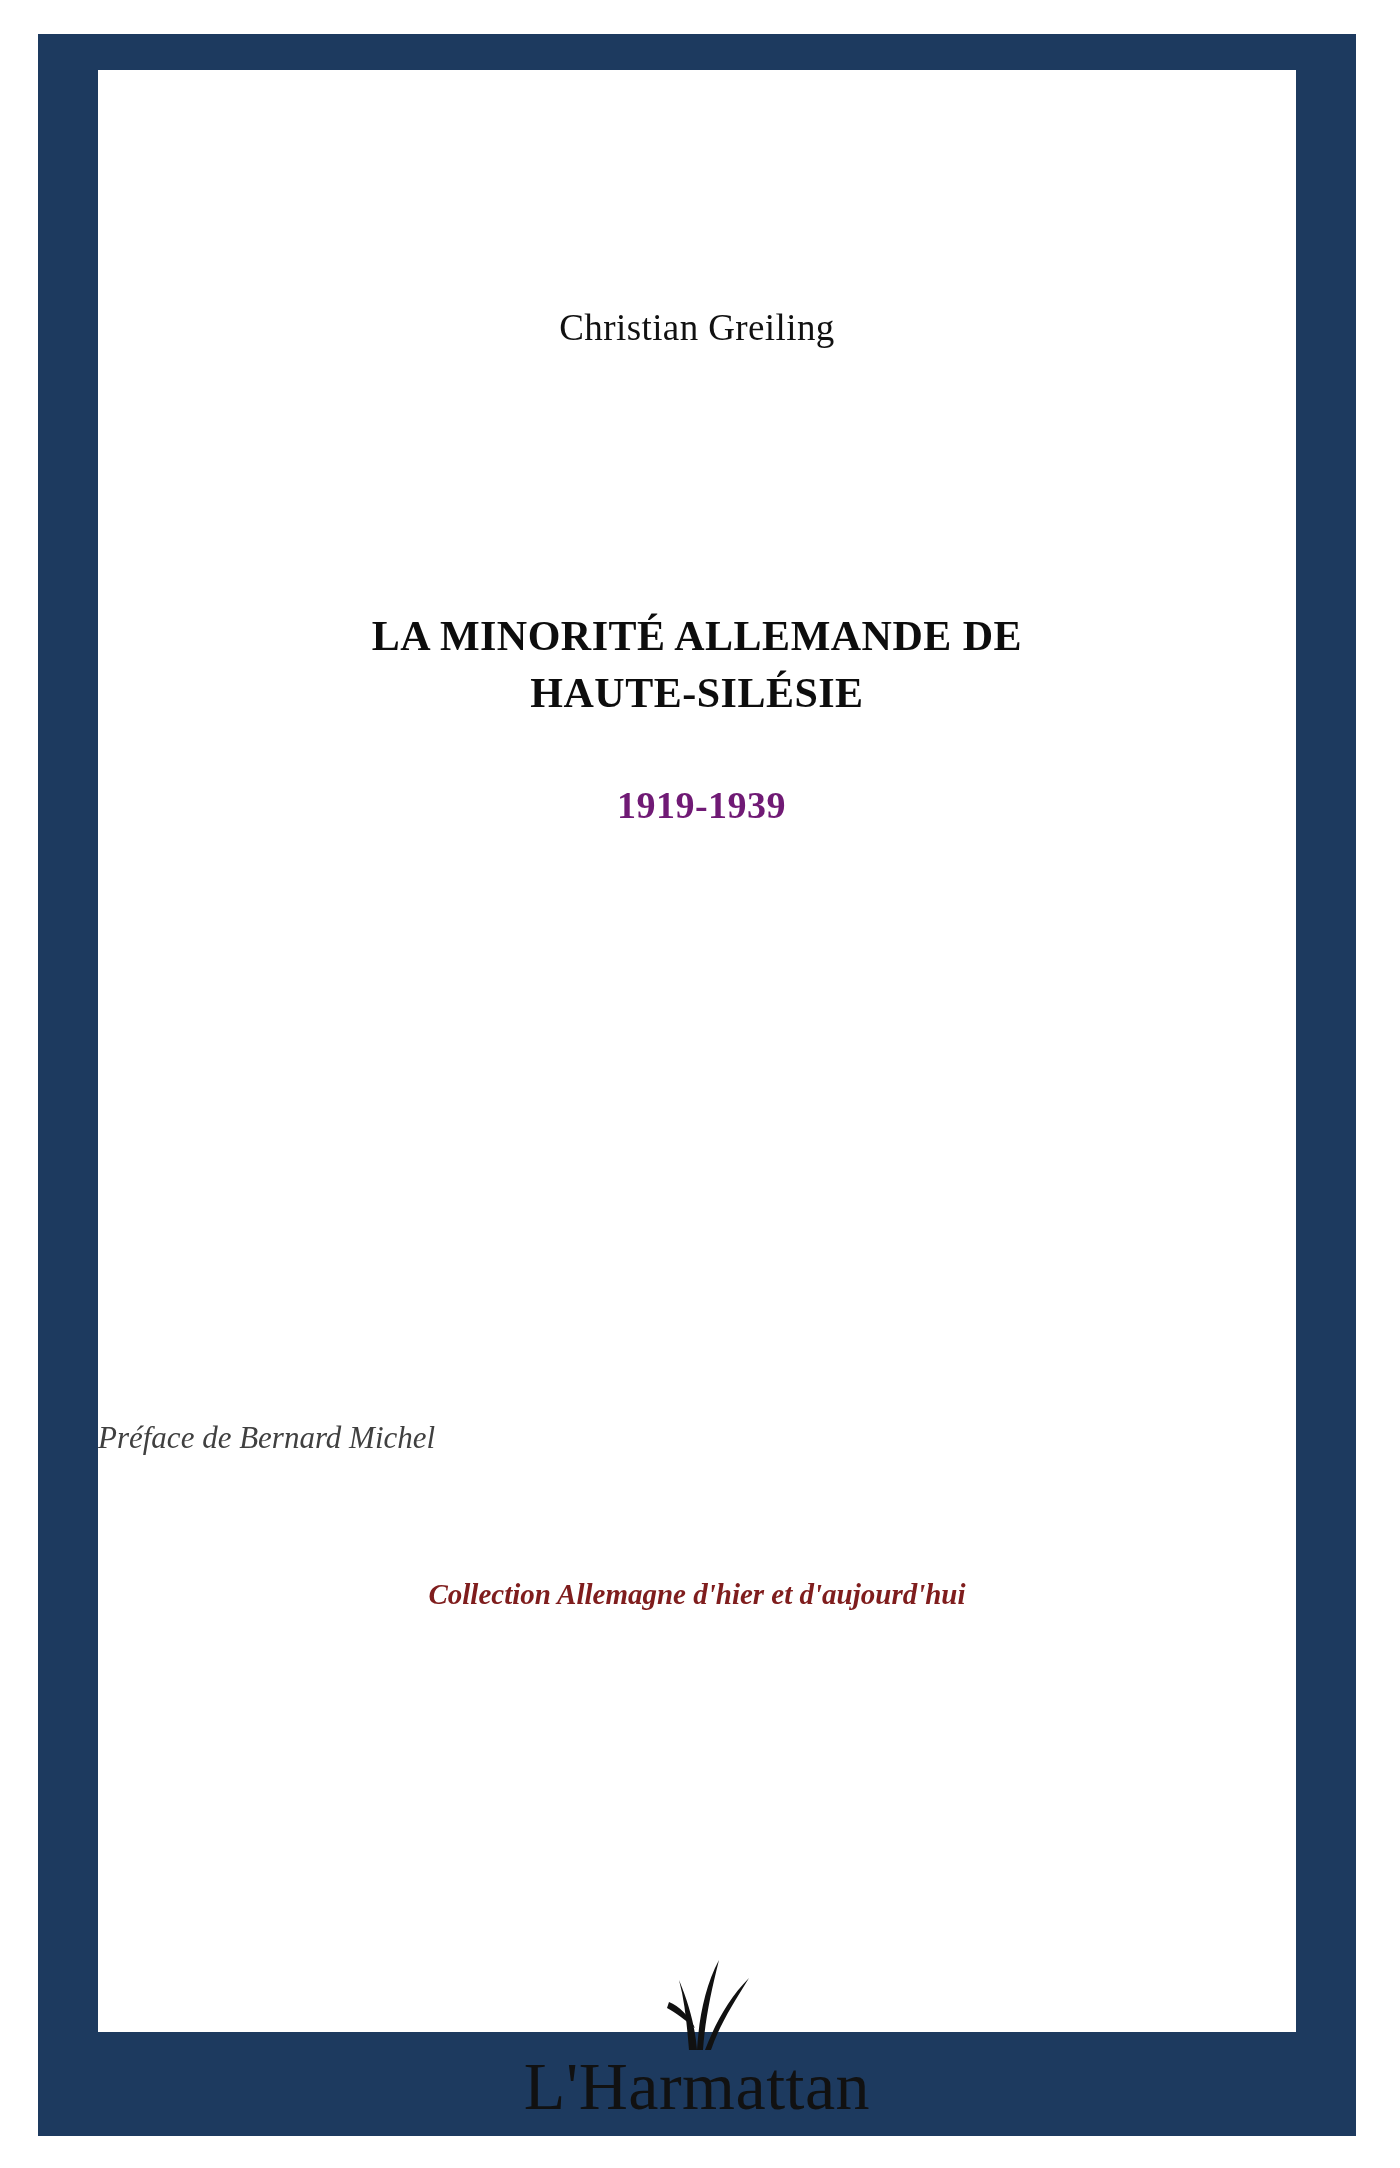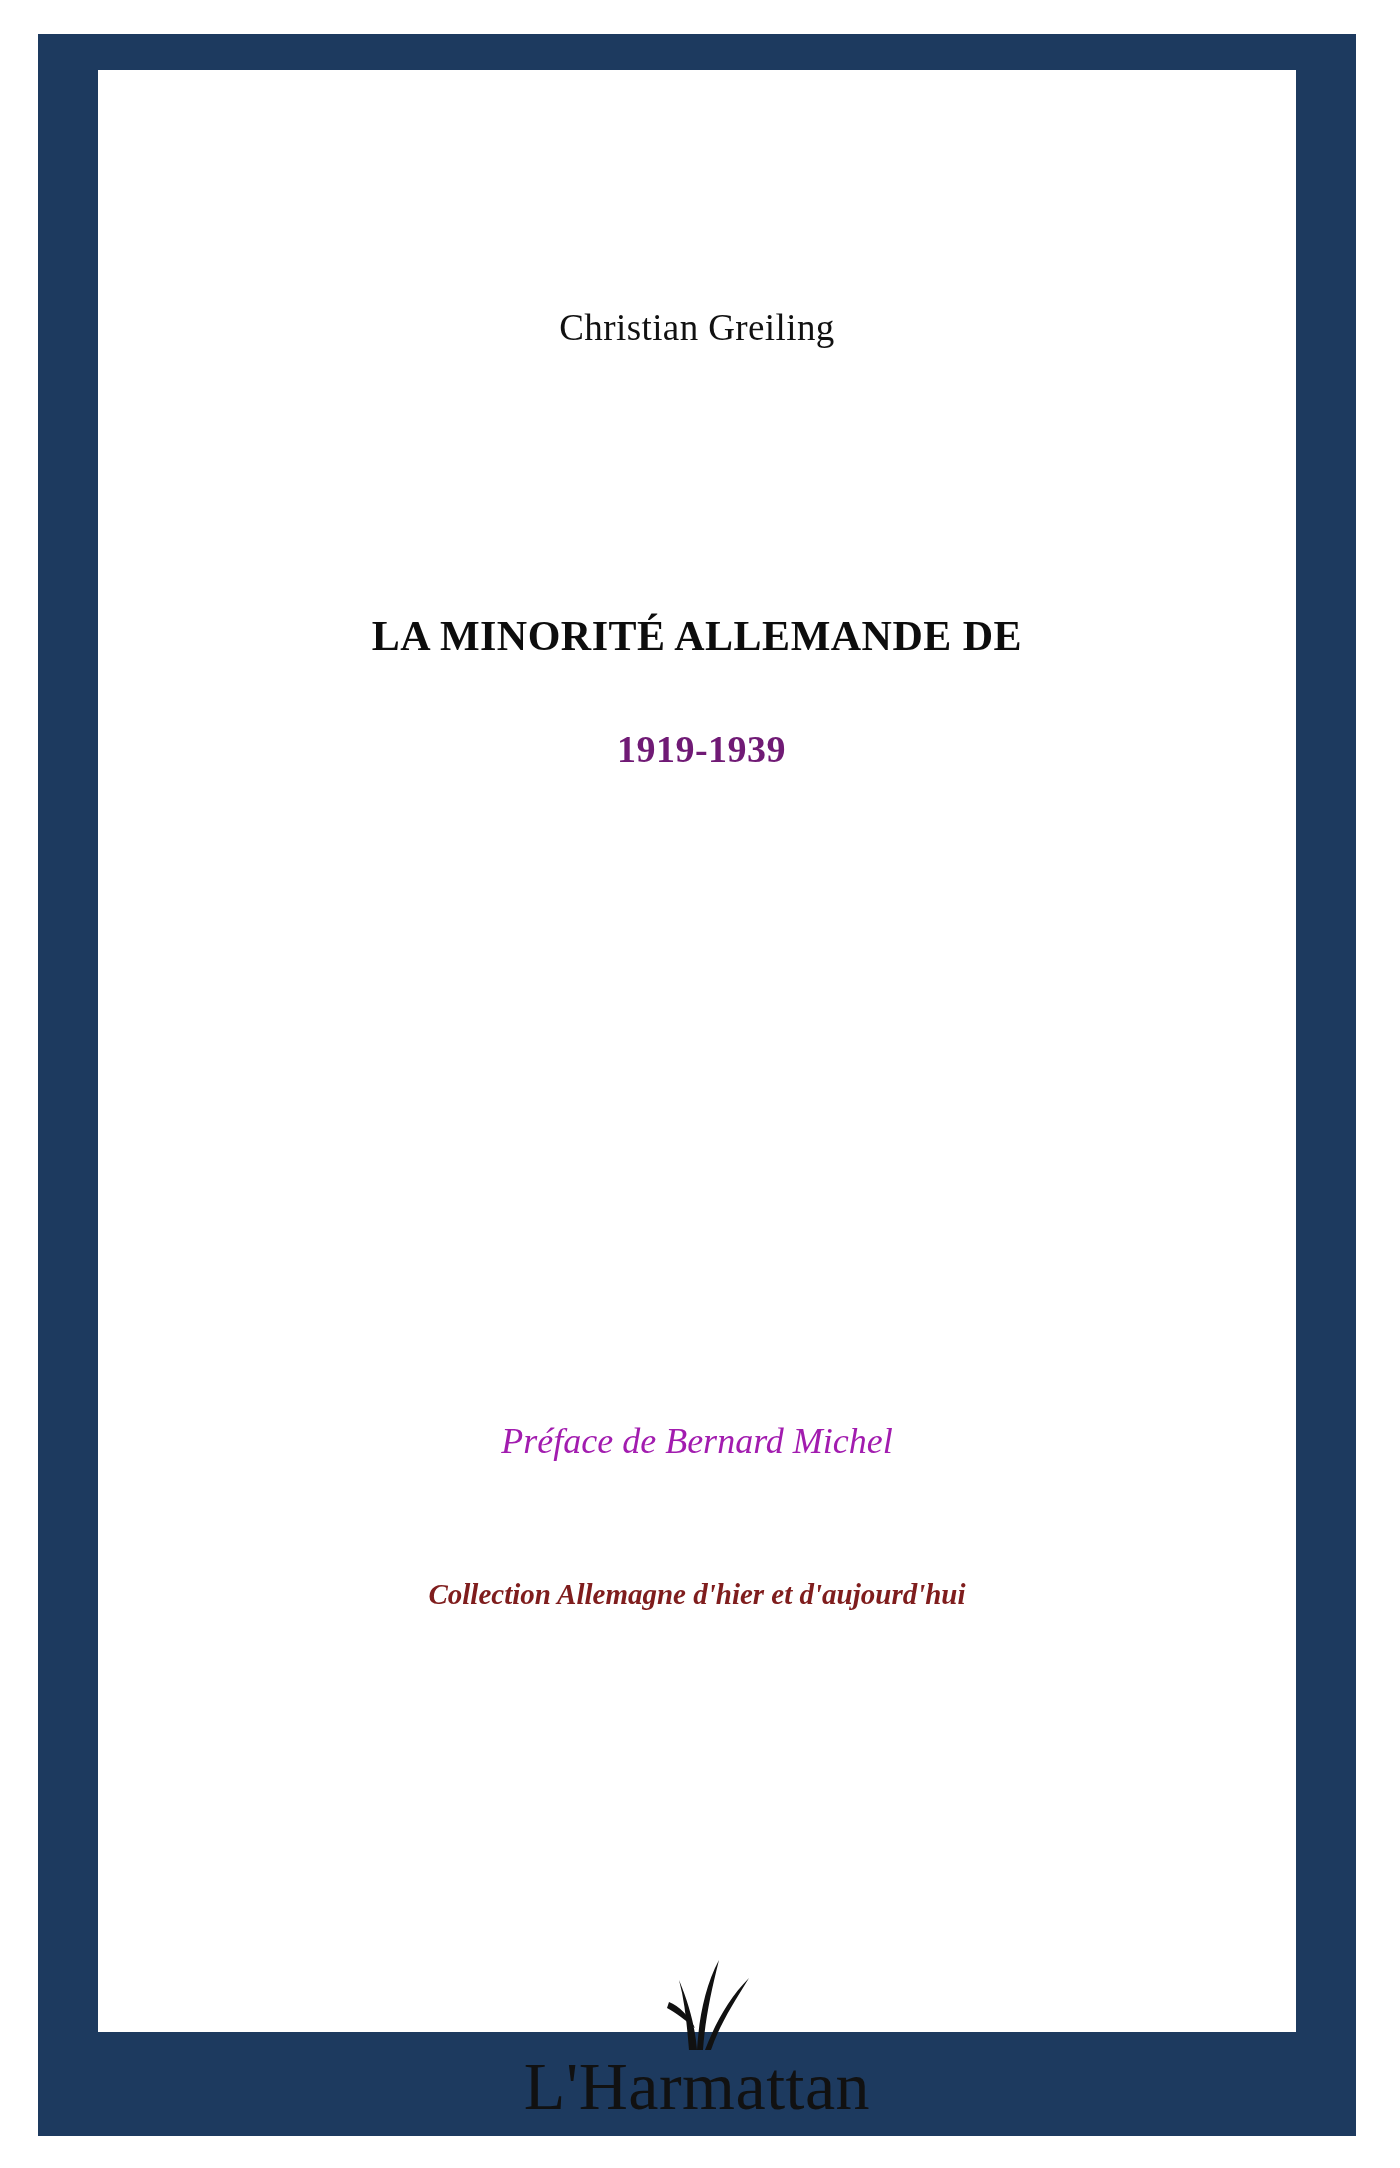--- a/index.html
+++ b/index.html
@@ -98,24 +98,23 @@
     letter-spacing: 0.5px;
     color: #701a75;
     padding-left: 9px;
   }
 
   .preface {
     position: absolute;
     top: 1350px;
     left: 0;
     right: 0;
-    text-align: center;
     font-style: italic;
-    font-size: 36px;
-    color: #a21caf;
+    font-size: 31px;
+    color: #404040;
   }
 
   .collection {
     position: absolute;
     top: 1508px;
     left: 0;
     right: 0;
     text-align: center;
     font-style: italic;
     font-weight: bold;
@@ -167,20 +166,21 @@
   <div class="cover">
 
     <div class="cover-inner">
       <div class="content">
 
         <div class="author">Christian Greiling</div>
 
         <div class="title-block">
           <div class="title-main">
             <span>LA MINORITÉ ALLEMANDE DE</span><br>
+            <span>HAUTE-SILÉSIE</span>
           </div>
           <div class="title-dates">1919-1939</div>
         </div>
 
         <div class="preface">Préface de Bernard Michel</div>
 
         <div class="collection">Collection Allemagne d'hier et d'aujourd'hui</div>
 
       </div>
     </div>

